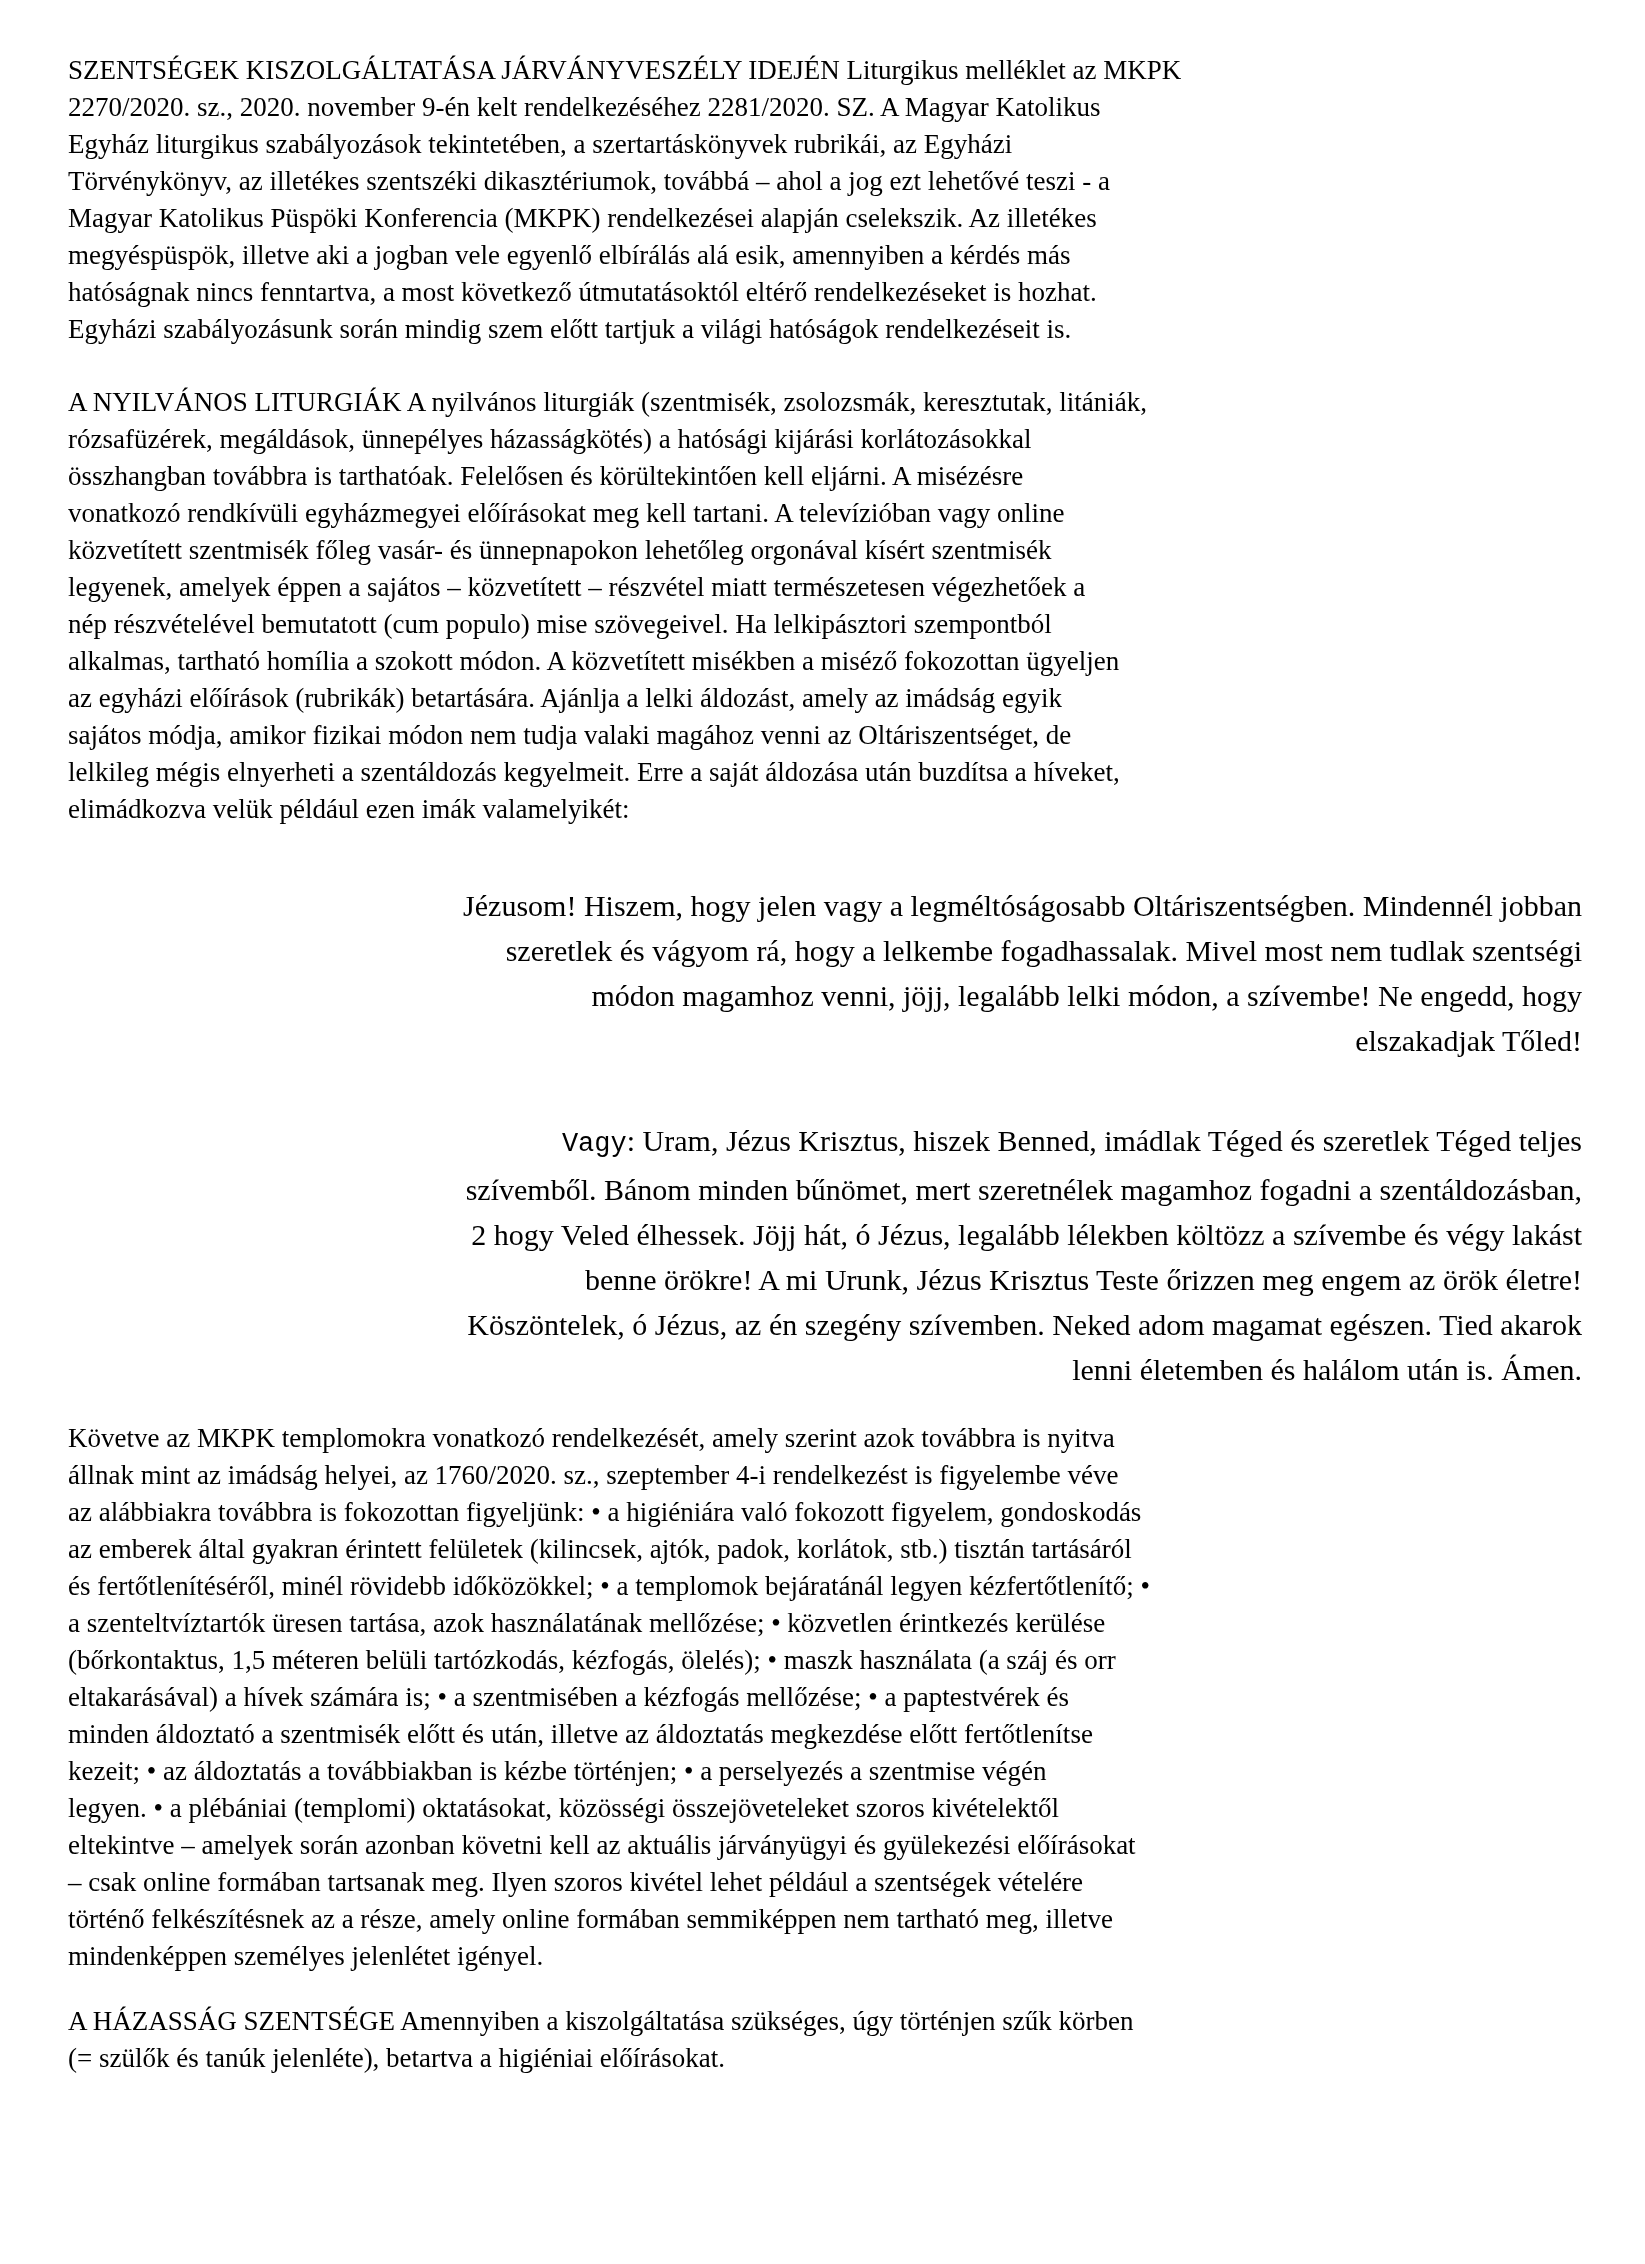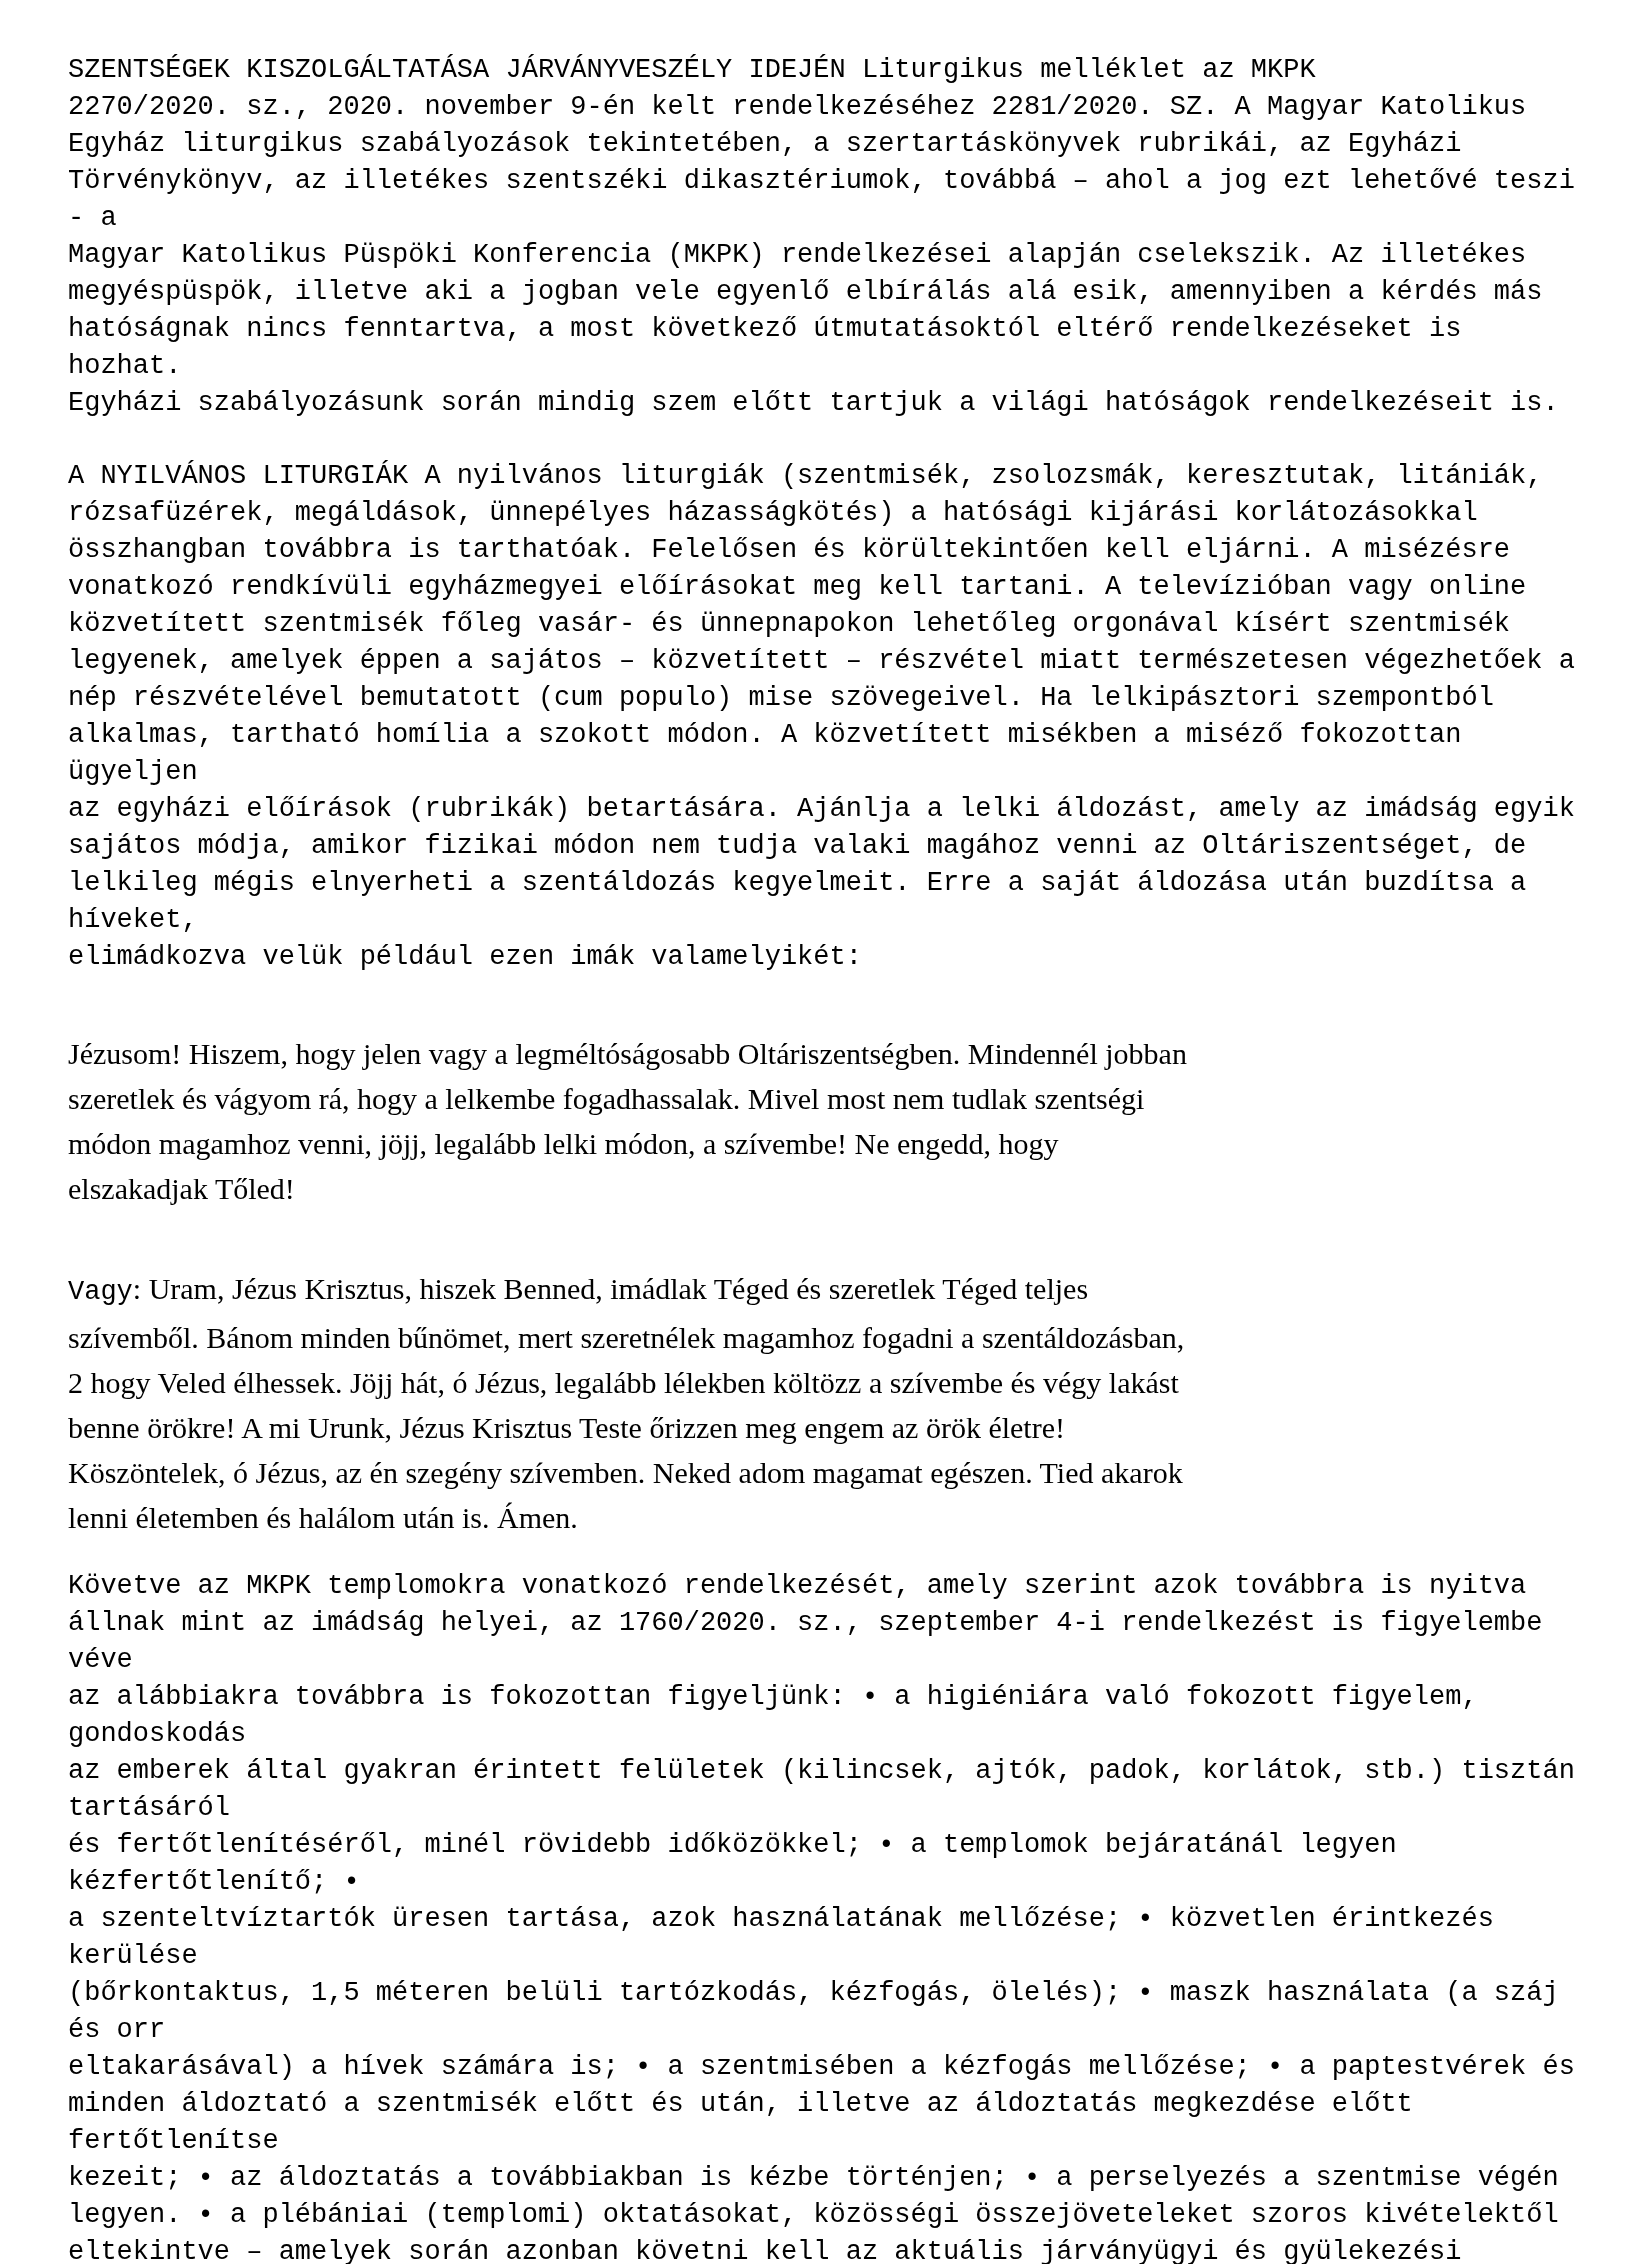--- a/index.html
+++ b/index.html
@@ -12,32 +12,32 @@
     width: 1646px;
     height: 2265px;
     background: #ffffff;
     color: #000000;
     box-sizing: border-box;
     padding: 52px 64px 0 68px;
     overflow: hidden;
   }
   p { margin: 0; }
   .body-par {
-    font-family: Liberation Mono, monospace;
+    font-family: Liberation Serif, serif;
     font-size: 27px;
     line-height: 37px;
     white-space: pre-wrap;
     text-align: left;
   }
   .prayer {
     font-family: "Liberation Serif", serif;
     font-size: 30px;
     line-height: 45px;
     white-space: pre-wrap;
-    text-align: left;
+    text-align: right;
   }
   .sans-inline {
     font-family: Liberation Mono, monospace;
     font-size: 27px;
   }
   .gap-75 { margin-top: 36px; }
   .gap-55 { margin-top: 55px; }
   .gap-40 { margin-top: 28px; }
 </style>
 </head>

